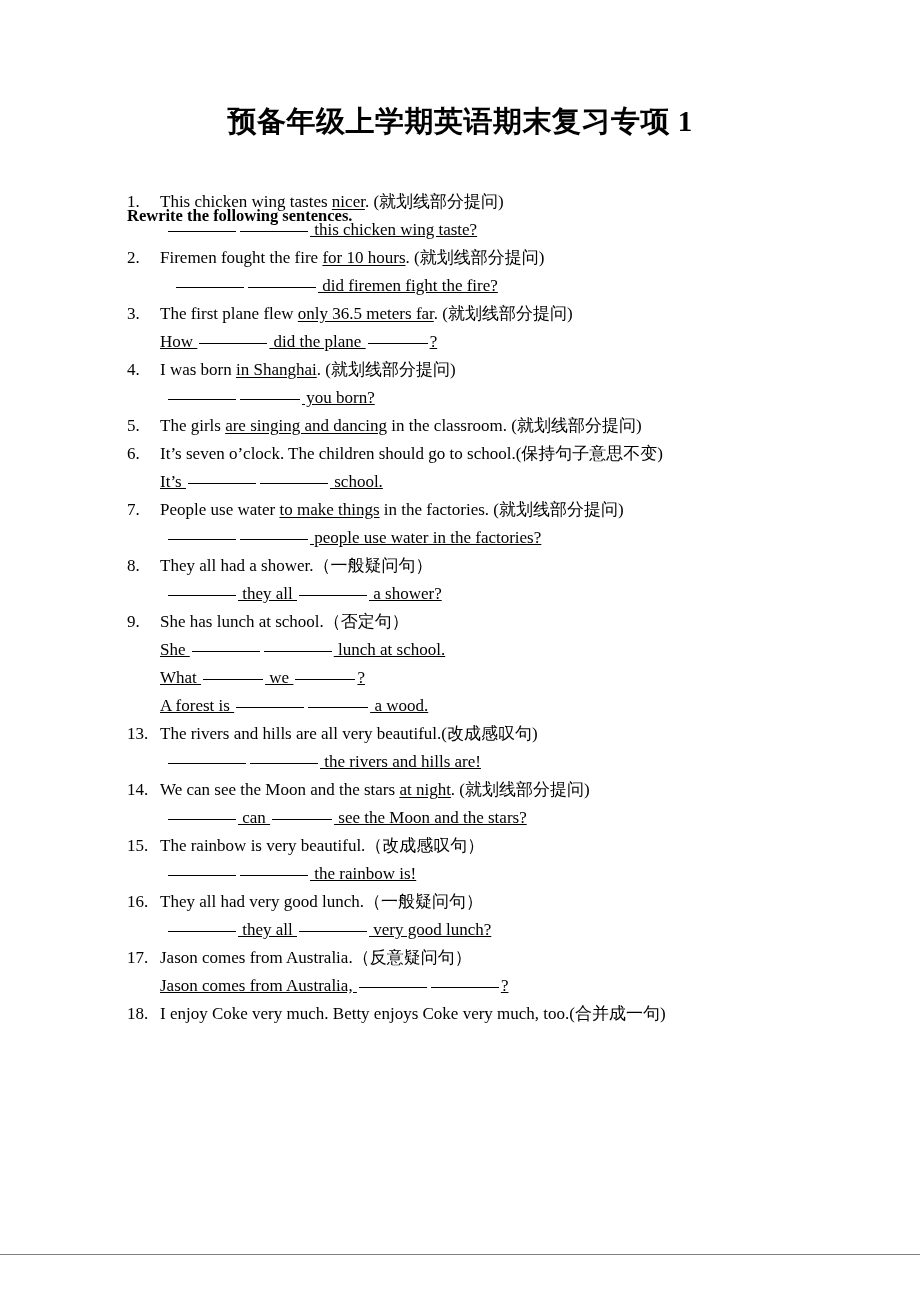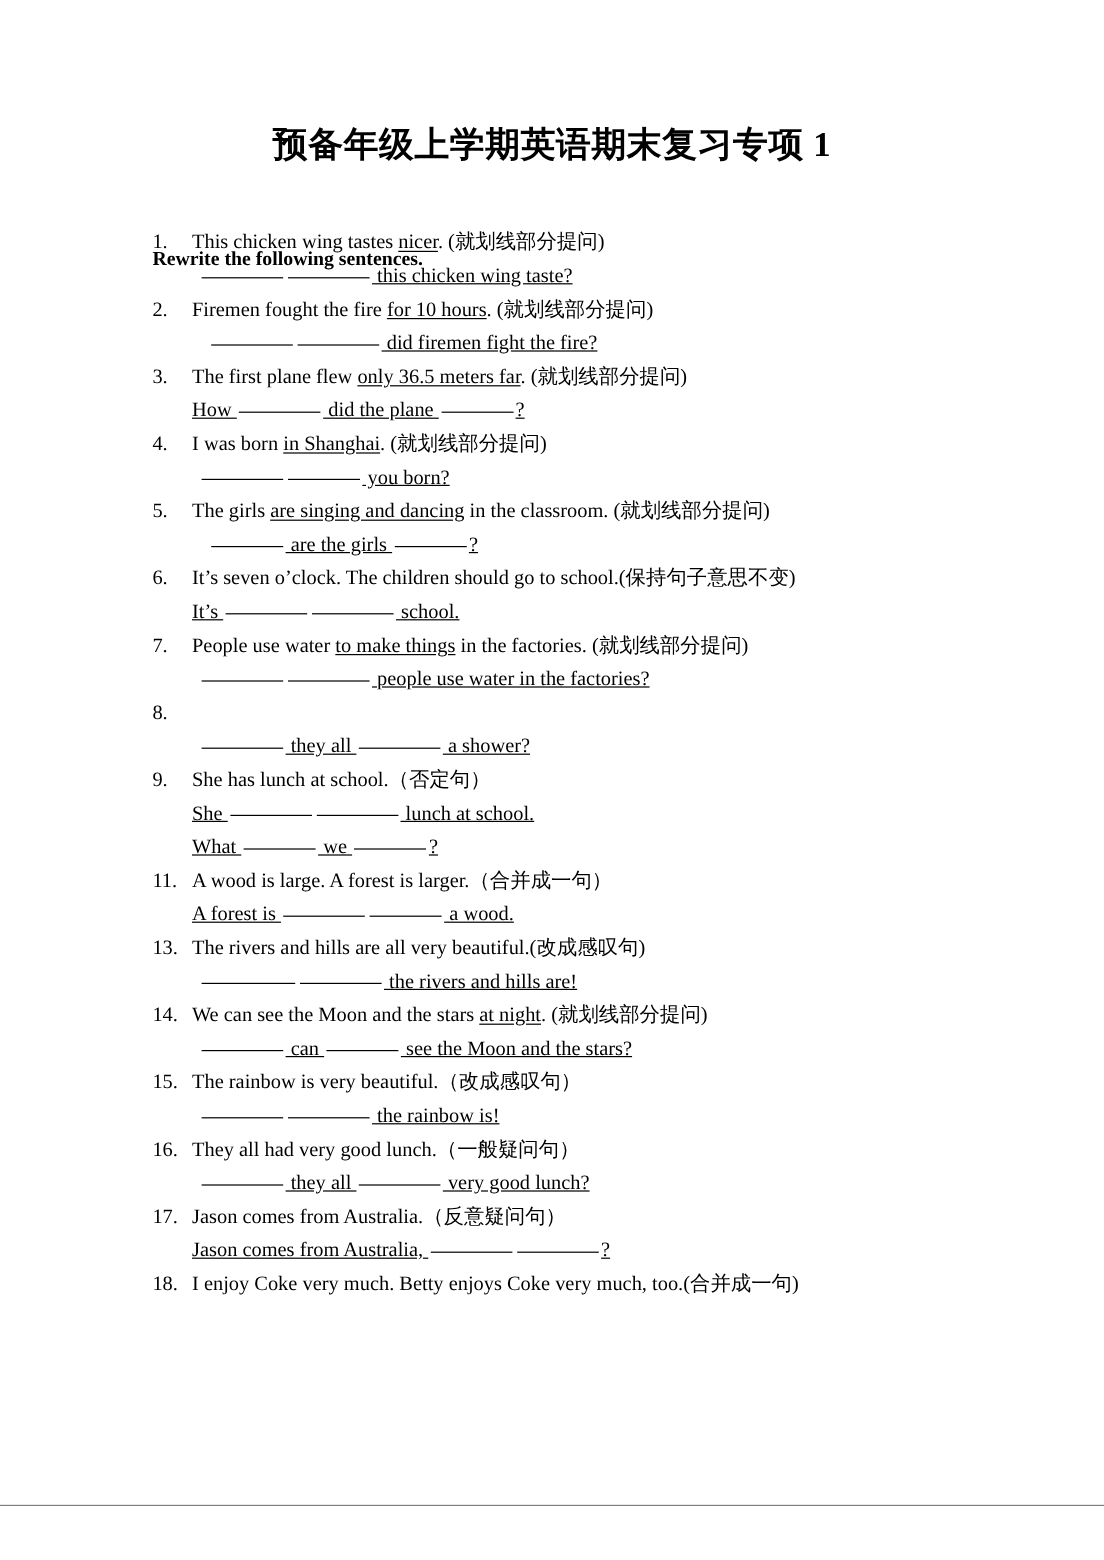--- a/index.html
+++ b/index.html
@@ -167,21 +167,20 @@
         <span class="qtext"><span>I was born </span><u class="ul">in Shanghai</u><span>. (就划线部分提问)</span></span>
       </div>
       <div class="qanswer"><span class="lead sp1"></span><span class="blank b-m"></span><span class="blank b-s"></span><span> you born?</span></div>
     </div>
 
     <div class="qitem">
       <div class="qline">
         <span class="qnum">5.</span>
         <span class="qtext"><span>The girls </span><u class="ul">are singing and dancing</u><span> in the classroom. (就划线部分提问)</span></span>
       </div>
-      <div class="qanswer"><span class="lead sp2"></span><span class="blank b-s"></span><span> are the girls </span><span class="blank b-s"></span><span>?</span></div>
     </div>
 
     <div class="qitem">
       <div class="qline">
         <span class="qnum">6.</span>
         <span class="qtext">It’s seven o’clock. The children should go to school.(保持句子意思不变)</span>
       </div>
       <div class="qanswer"><span>It’s </span><span class="blank b-m"></span><span class="blank b-m"></span><span> school.</span></div>
     </div>
 
@@ -189,41 +188,38 @@
       <div class="qline">
         <span class="qnum">7.</span>
         <span class="qtext"><span>People use water </span><u class="ul">to make things</u><span> in the factories. (就划线部分提问)</span></span>
       </div>
       <div class="qanswer"><span class="lead sp1"></span><span class="blank b-m"></span><span class="blank b-m"></span><span> people use water in the factories?</span></div>
     </div>
 
     <div class="qitem">
       <div class="qline">
         <span class="qnum">8.</span>
+        <span class="qtext">They all had a shower.（一般疑问句）</span>
       </div>
       <div class="qanswer"><span class="lead sp1"></span><span class="blank b-m"></span><span> they all </span><span class="blank b-m"></span><span> a shower?</span></div>
     </div>
 
     <div class="qitem">
       <div class="qline">
         <span class="qnum">9.</span>
         <span class="qtext">She has lunch at school.（否定句）</span>
       </div>
       <div class="qanswer"><span>She </span><span class="blank b-m"></span><span class="blank b-m"></span><span> lunch at school.</span></div>
     </div>
 
     <div class="qitem">
       <div class="qanswer"><span>What </span><span class="blank b-s"></span><span> we </span><span class="blank b-s"></span><span>?</span></div>
     </div>
 
     <div class="qitem">
-      <div class="qline">
-        <span class="qnum">11.</span>
-        <span class="qtext">A wood is large. A forest is larger.（合并成一句）</span>
-      </div>
       <div class="qanswer"><span>A forest is </span><span class="blank b-m"></span><span class="blank b-s"></span><span> a wood.</span></div>
     </div>
 
 
     <div class="qitem">
       <div class="qline">
         <span class="qnum">13.</span>
         <span class="qtext">The rivers and hills are all very beautiful.(改成感叹句)</span>
       </div>
       <div class="qanswer"><span class="lead sp1"></span><span class="blank b-l"></span><span class="blank b-m"></span><span> the rivers and hills are!</span></div>

